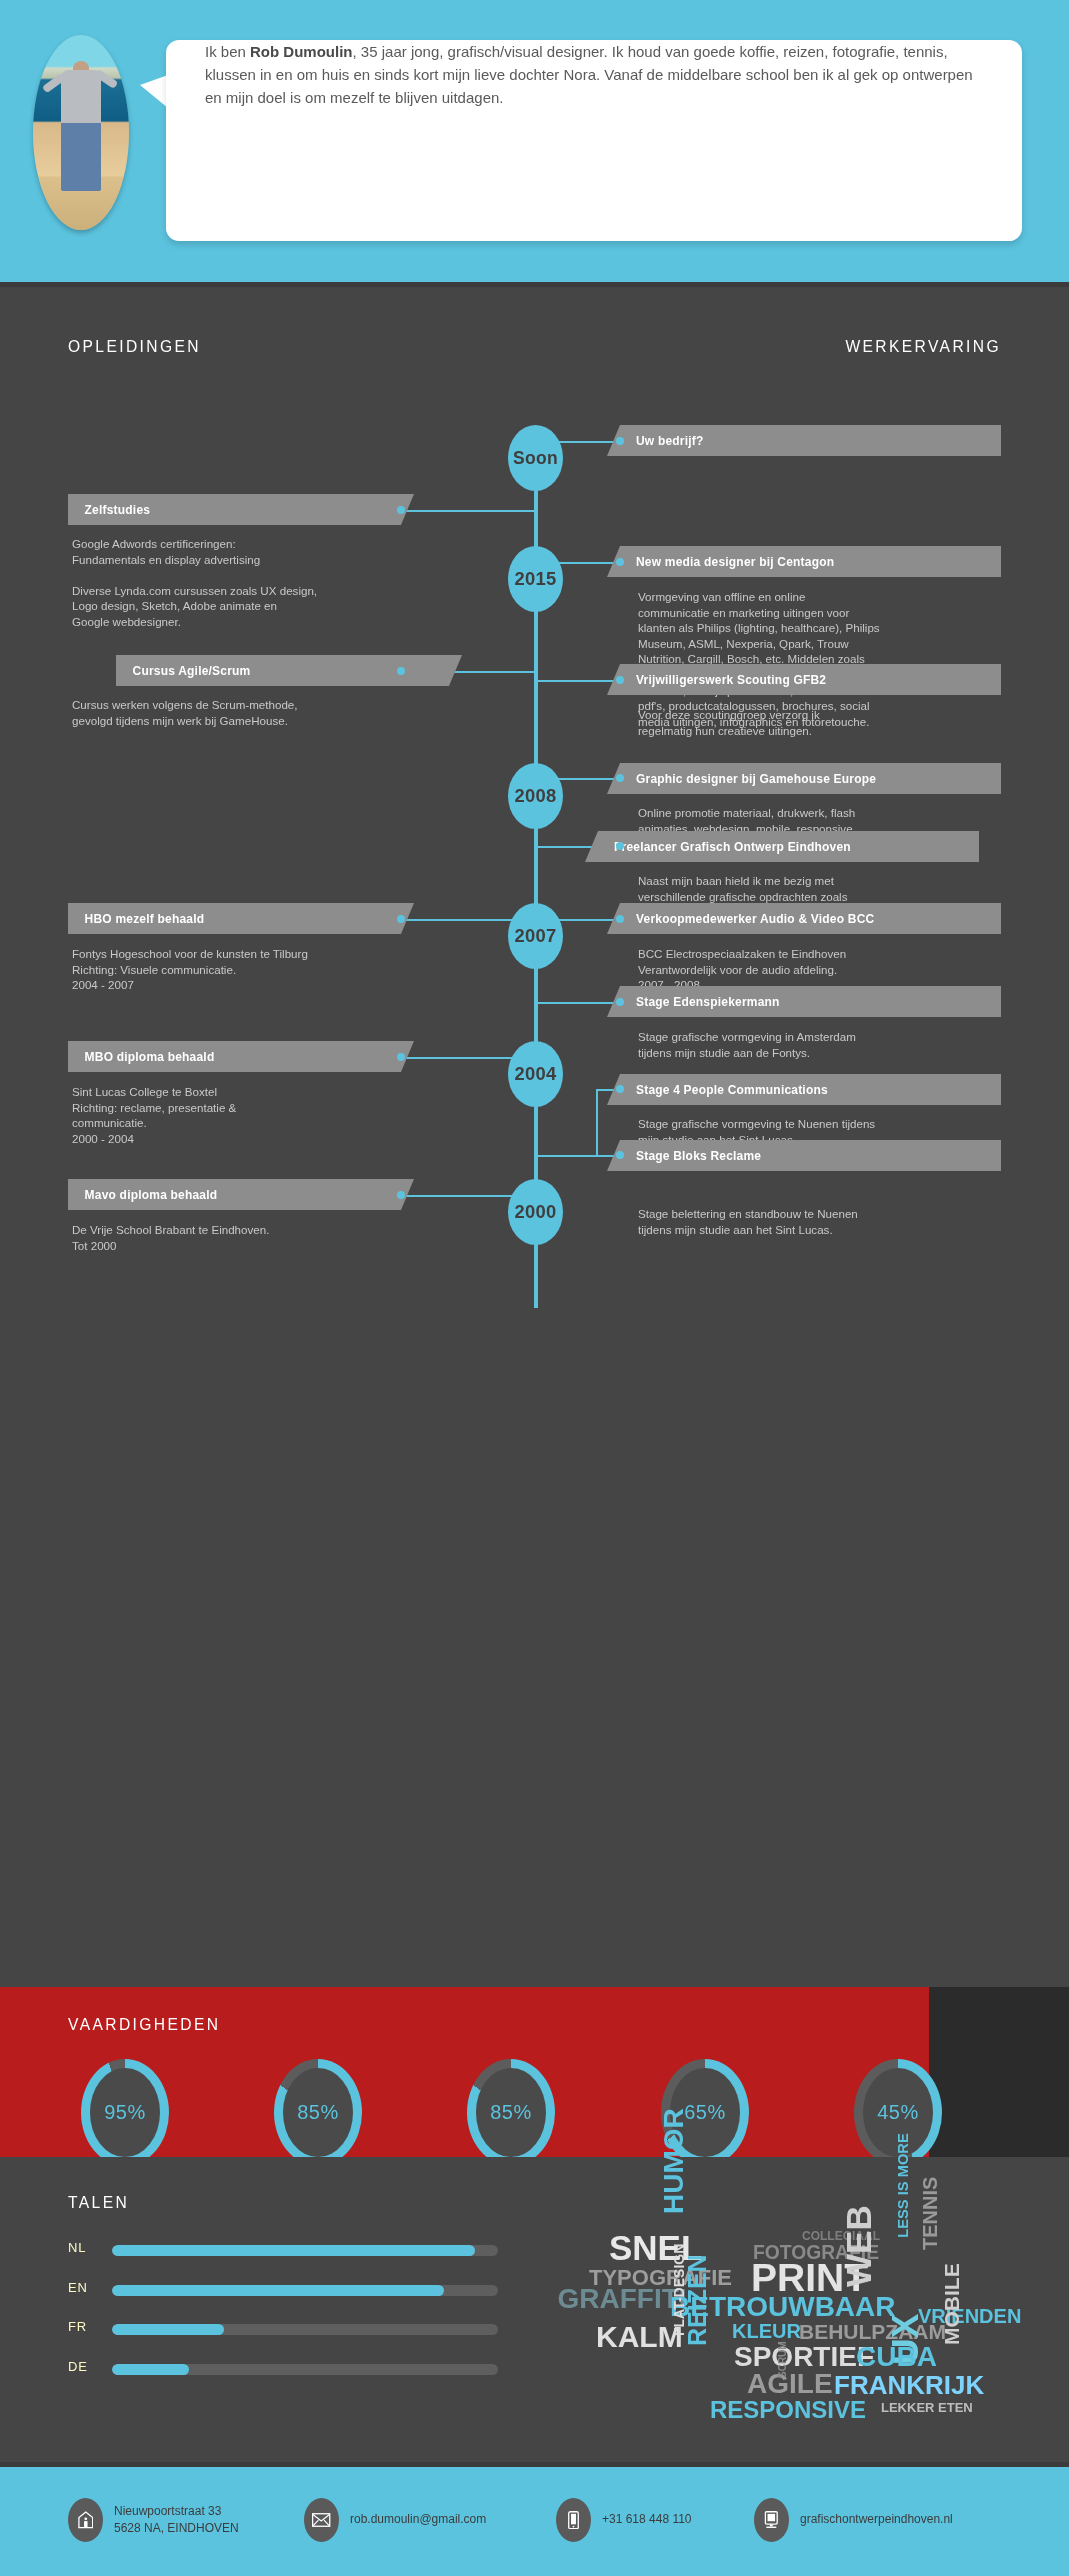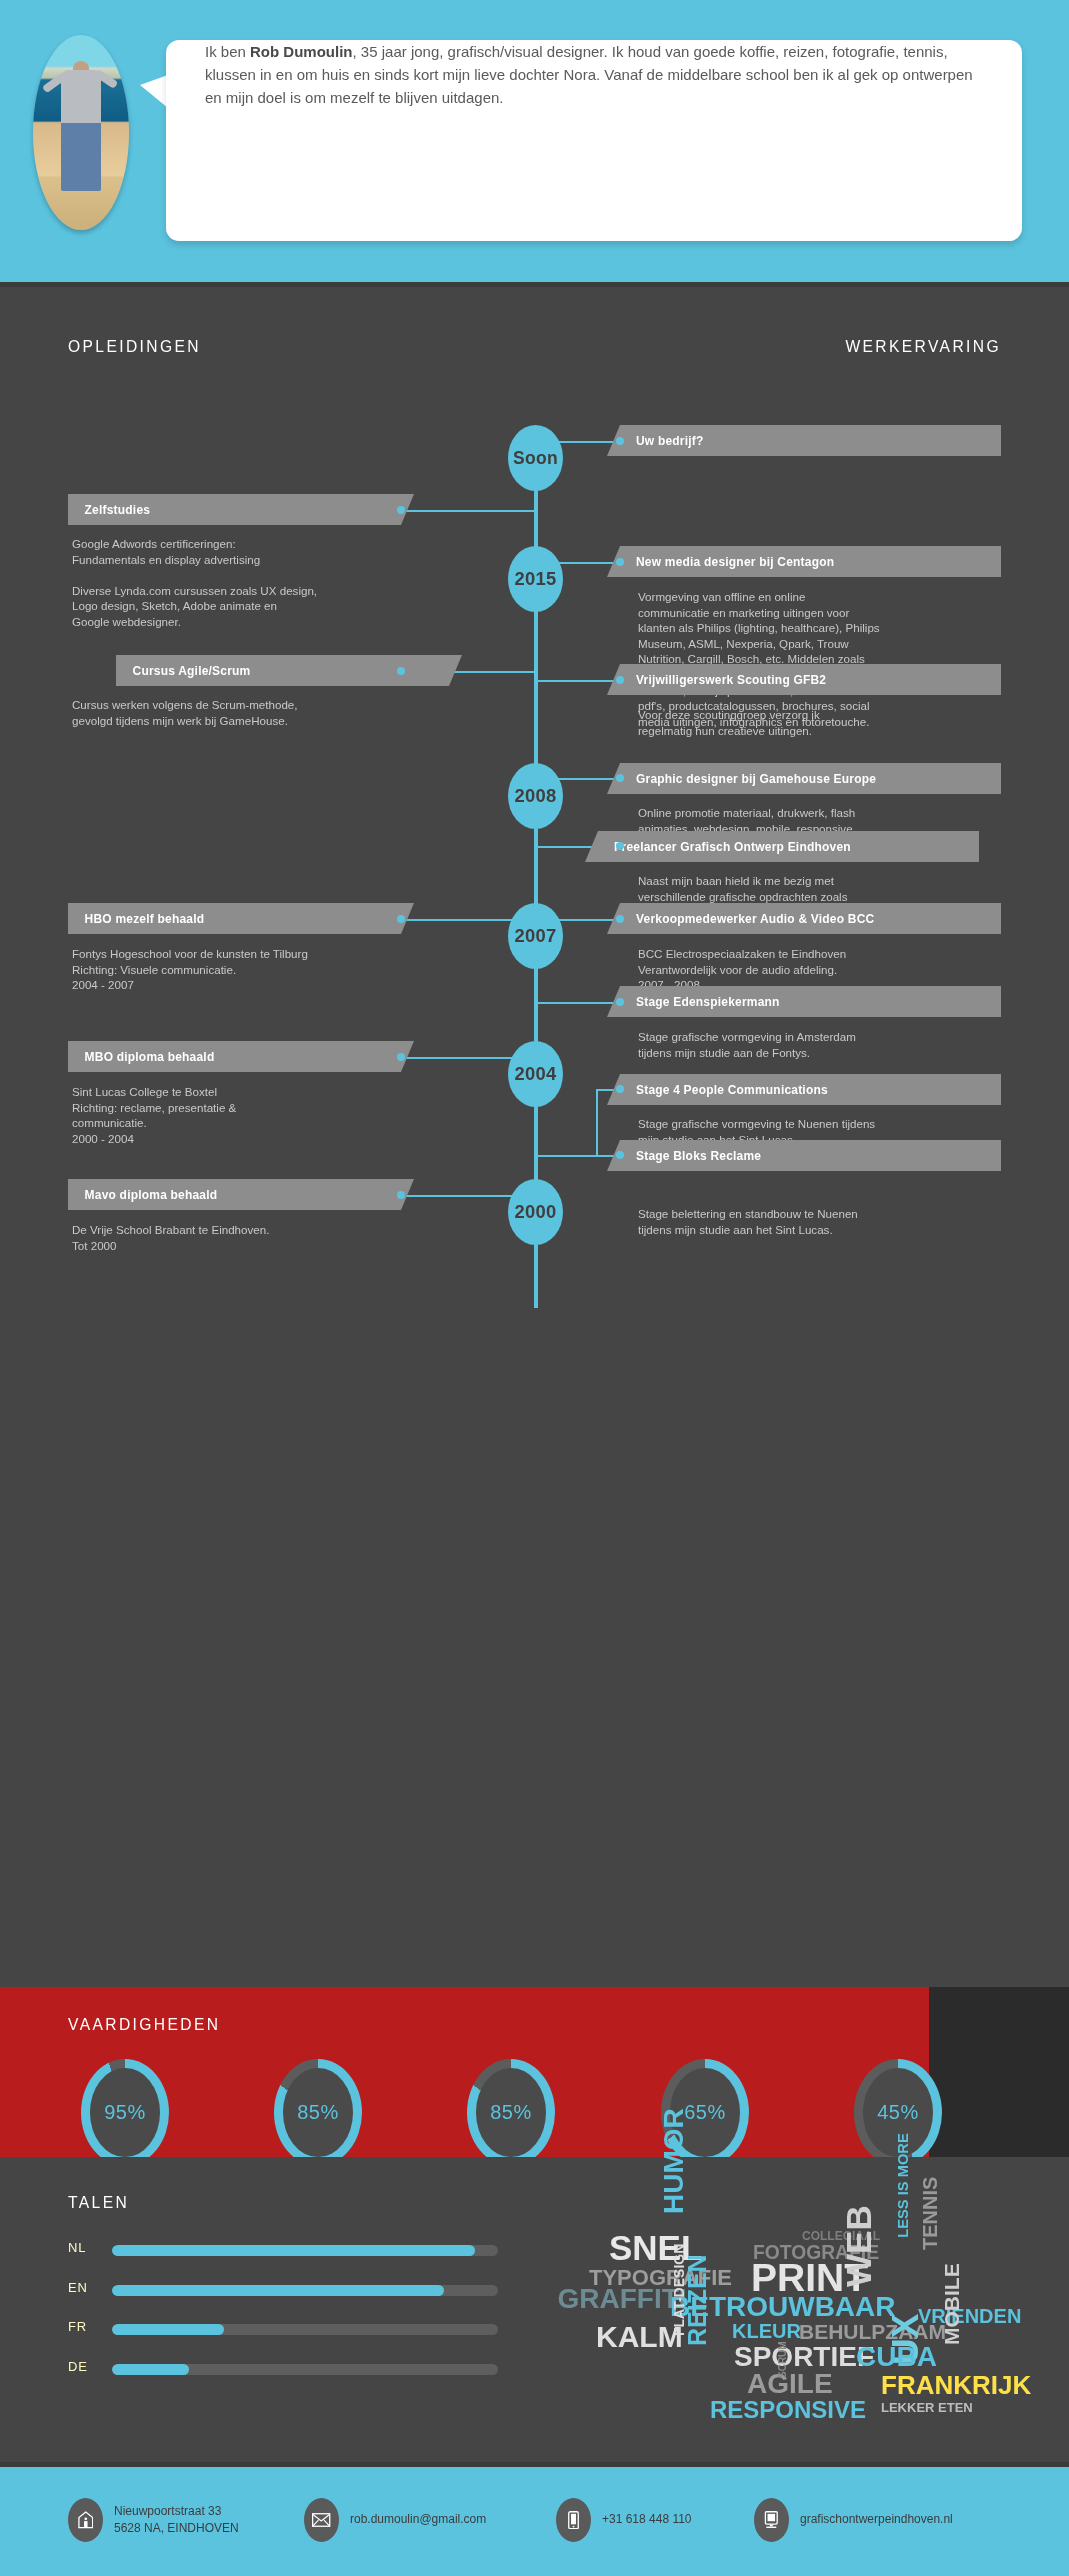--- a/index.html
+++ b/index.html
@@ -431,21 +431,21 @@
       <span class="vert" style="left: 134px; top: 145px; font-size: 14px; color: rgb(221, 221, 221); transform: rotate(-90deg);">FLAT-DESIGN</span>
       <span class="vert" style="left: 158px; top: 144px; font-size: 25px; color: rgb(91, 195, 222); transform: rotate(-90deg);">REIZEN</span>
       <span style="left: 180px; top: 144px; font-size: 20px; color: rgb(91, 195, 222);">KLEUR</span>
       <span style="left: 247px; top: 144px; font-size: 21px; color: rgb(155, 155, 155);">BEHULPZAAM</span>
       <span class="vert" style="left: 372px; top: 151px; font-size: 37px; color: rgb(111, 205, 226); transform: rotate(-90deg);">UX</span>
       <span class="vert" style="left: 410px; top: 147px; font-size: 21px; color: rgb(207, 207, 207); transform: rotate(-90deg);">MOBILE</span>
       <span style="left: 182px; top: 166px; font-size: 28px; color: rgb(220, 220, 220);">SPORTIEF</span>
       <span style="left: 304px; top: 166px; font-size: 28px; color: rgb(91, 195, 222);">CUBA</span>
       <span style="left: 195px; top: 193px; font-size: 28px; color: rgb(155, 155, 155);">AGILE</span>
       <span class="vert" style="left: 236px; top: 191px; font-size: 10px; color: rgb(138, 138, 138); transform: rotate(-90deg);">SCRUM</span>
-      <span style="left: 282px; top: 195px; font-size: 26px; color: #fde047; margin-left: 47px;">FRANKRIJK</span>
+      <span style="left: 282px; top: 195px; font-size: 26px; color: #7dd3fc;">FRANKRIJK</span>
       <span style="left: 158px; top: 221px; font-size: 24px; color: rgb(91, 195, 222);">RESPONSIVE</span>
       <span style="left: 329px; top: 224px; font-size: 13px; color: rgb(189, 189, 189);">LEKKER ETEN</span>
     </div>
 </div>
 
 <div id="footer-rule"></div>
 <div id="footer">
   <div id="footer-items">
       <div class="fc" style="left: 68px;">
         <div class="ic">

